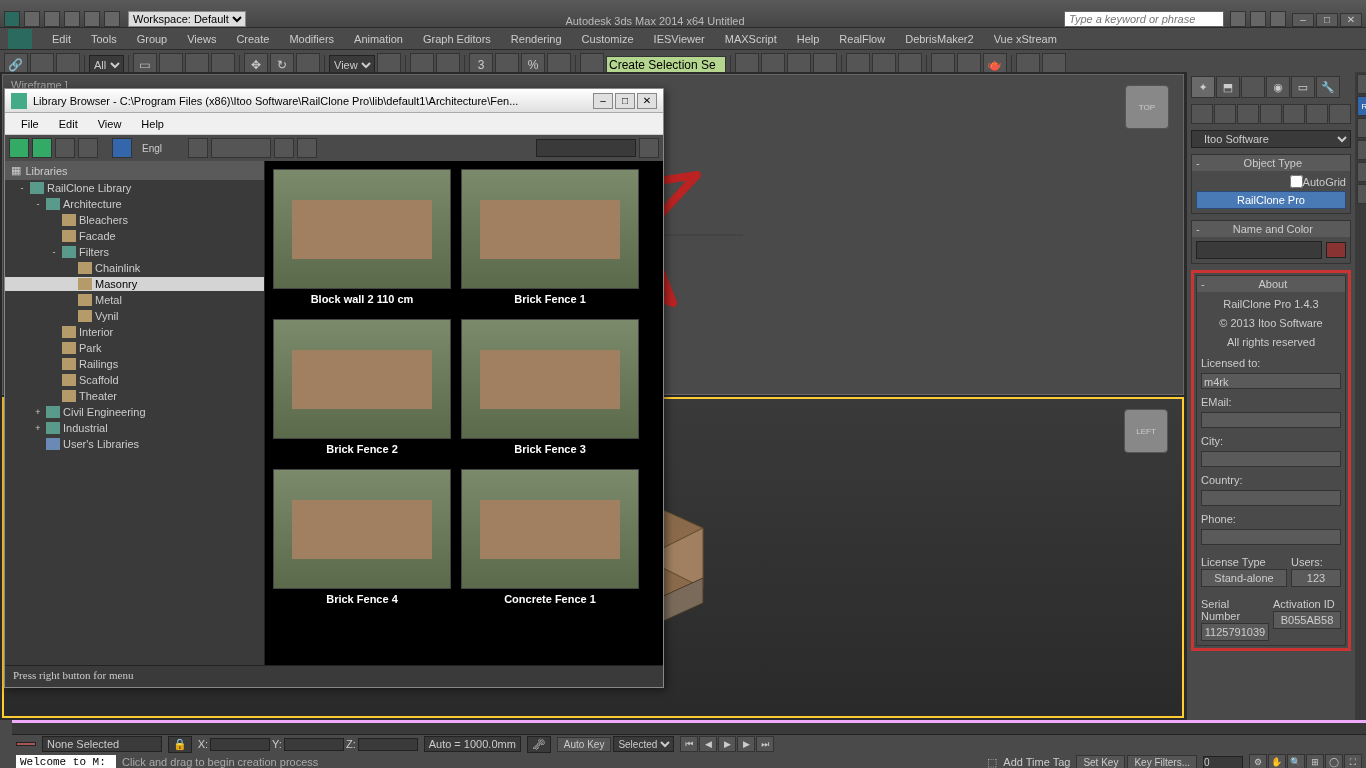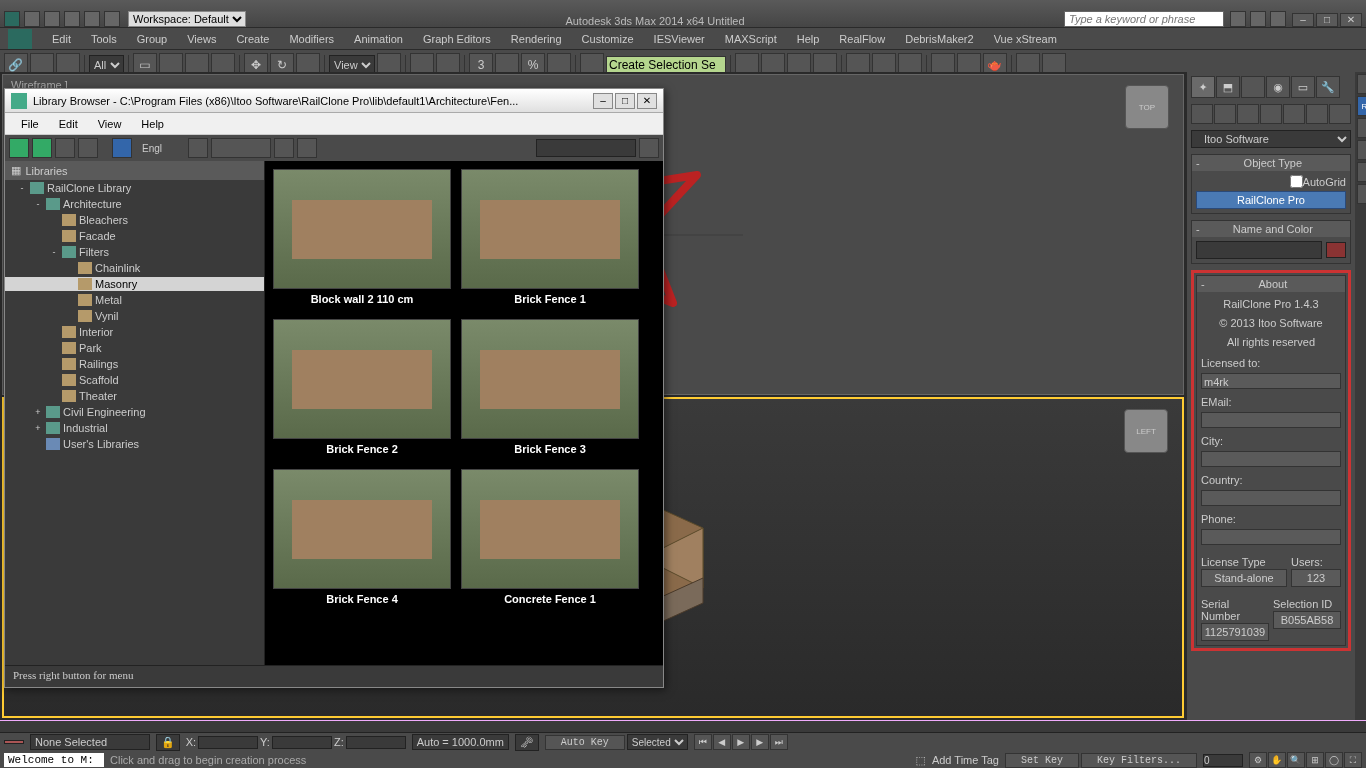--- a/index.html
+++ b/index.html
@@ -102,34 +102,34 @@
 .about-body .centered { text-align: center; margin: 2px 0; }
 .about-body .field-label { margin: 4px 0 1px 0; }
 .about-body .field-box { background: #5a5a5a; border: 1px solid #333; padding: 2px; height: 16px; }
 .about-body .btn-row { display: flex; gap: 4px; margin-top: 4px; }
 .about-body .btn { flex: 1; background: #5a5a5a; border: 1px solid #333; padding: 2px; text-align: center; }
 .cmd-sidebar { width: 24px; background: #3a3a3a; display: flex; flex-direction: column; gap: 2px; padding: 2px; }
 .cmd-sidebar .sb-btn { width: 20px; height: 20px; background: #555; border: 1px solid #333; }
 .cmd-sidebar .sb-btn.blue { background: #3366aa; color:#fff; font-size:8px; display:flex; align-items:center; justify-content:center; }
 
 
-.bottom-area { position: absolute; bottom: 0; left: 0; right: 0; height: 48px; background: #4a4a4a; border-top: 1px solid #f0abfc; }
+.bottom-area { position: absolute; bottom: 0; left: 12px; right: 0; height: 48px; background: #4a4a4a; border-top: 3px solid #f0abfc; }
 .timeline { height: 12px; background: #3a3a3a; border-bottom: 1px solid #222; }
 .status-bar { height: 18px; display: flex; align-items: center; padding: 0 4px; gap: 6px; color: #ccc; font-size: 10px; }
 .status-bar .sb-field { background: #3a3a3a; border: 1px solid #222; padding: 1px 4px; }
 .status-bar .sb-field.wide { min-width: 120px; }
 .status-bar .coord { display: flex; gap: 2px; }
 .status-bar .coord input { width: 60px; background: #3a3a3a; color: #888; border: 1px solid #222; font-size: 10px; padding: 0 2px; }
 .prompt-bar { height: 18px; display: flex; align-items: center; padding: 0 4px; gap: 6px; color: #ccc; font-size: 10px; }
 .prompt-bar .prompt-box { background: #fff; color: #000; padding: 1px 4px; width: 100px; font-family: Liberation Mono, monospace; }
 .prompt-bar .hint { flex: 1; color: #aaa; }
 .play-controls { display: flex; gap: 1px; }
 .play-controls .pb { width: 18px; height: 16px; background: #555; border: 1px solid #333; display:flex; align-items:center; justify-content:center; font-size:9px; }
 .key-area { display: flex; gap: 2px; align-items: center; }
-.key-area .kbtn { background: #555; border: 1px solid #333; padding: 1px 15px; font-size: 10px; font-family: Liberation Mono, monospace; }
+.key-area .kbtn { background: #555; border: 1px solid #333; padding: 1px 6px; font-size: 10px; }
 .key-area select { background: #3a3a3a; color: #ccc; border: 1px solid #222; font-size: 10px; height: 16px; }
 </style>
 </head>
 <body>
 
 <div class="title-bar">
   <div class="icons-left">
     <div class="icon-btn" style="background:#2b6a5f;"></div>
     <div class="icon-btn"></div>
     <div class="icon-btn"></div>
@@ -332,21 +332,21 @@
                 <div class="field-label">Users:</div>
                 <div class="btn">123</div>
               </div>
             </div>
             <div class="btn-row">
               <div style="flex:1;">
                 <div class="field-label">Serial Number</div>
                 <div class="btn">1125791039</div>
               </div>
               <div style="flex:1;">
-                <div class="field-label">Selection ID</div>
+                <div class="field-label">Activation ID</div>
                 <div class="btn">B055AB58</div>
               </div>
             </div>
           </div>
         </div>
       </div>
     </div>
     <div class="cmd-sidebar">
       <div class="sb-btn"></div>
       <div class="sb-btn blue">RB</div>

